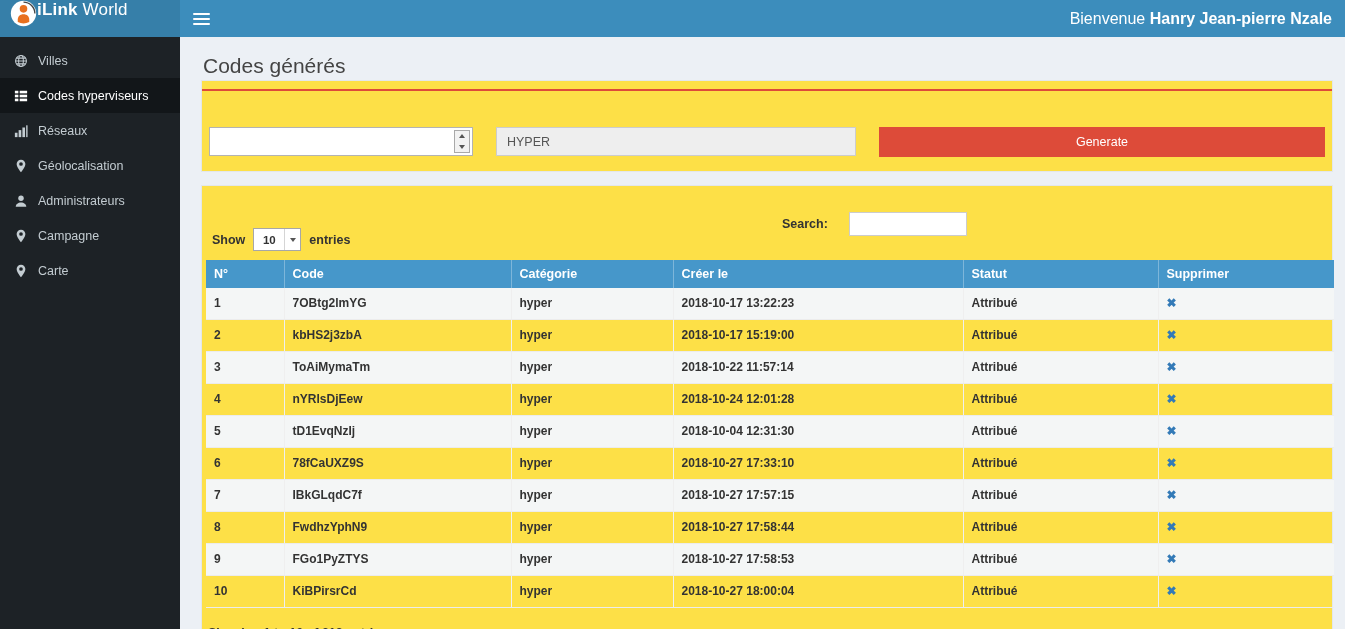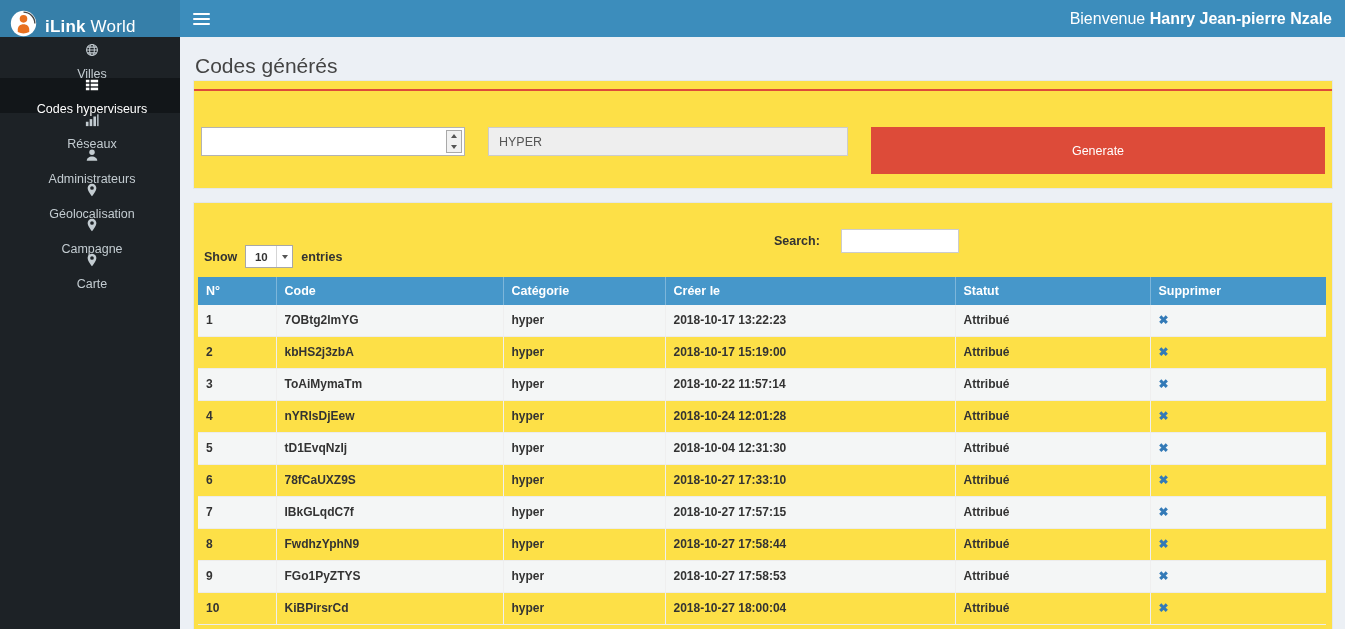--- a/index.html
+++ b/index.html
@@ -2,62 +2,62 @@
 <html style="--topbar: #3c8dbc; --logo-bg: #367fa9; --sidebar-bg: #1d2226; --sidebar-active-bg: #121619; --table-header-bg: #4697ca; --danger: #dd4b39; --link-blue: #337ab7; --pagination-active: #3c8dbc; --logo-accent: #e8701f;"><head>
 <meta charset="utf-8">
 <style>
   * { margin:0; padding:0; box-sizing:border-box; }
   html,body { width:1345px; height:629px; overflow:hidden; background:#ecf0f5;
               font-family:"Liberation Sans", sans-serif; }
 
   
   .topbar { height:37px; display:flex; }
   .logo { width:180px; background:var(--logo-bg); color:#fff; display:flex;
-          align-items:flex-end; gap:8px; padding-left:10px; cursor:pointer; }
+          align-items:flex-start; padding-left:10px; cursor:pointer; }
   .logo-icon svg { width:27px; height:27px; display:block; }
   .brand { font-size:17px; letter-spacing:.2px; }
   .brand .b { font-weight:bold; }
   .brand .l { font-weight:normal; }
   .topbar-rest { flex:1; background:var(--topbar); display:flex; align-items:center;
                  justify-content:space-between; padding:0 13px; }
   .hamburger { width:17px; display:flex; flex-direction:column; gap:3px; cursor:pointer; }
   .hamburger span { height:2px; background:#fff; border-radius:1px; }
   .welcome { color:#fff; font-size:16px; cursor:pointer; }
   .welcome .name { font-weight:bold; }
 
   
   .layout { display:flex; height:592px; }
   .sidebar { width:180px; background:var(--sidebar-bg); padding-top:6px; flex:none; }
   .side-item { display:flex; align-items:center; gap:10px; height:35px;
-               padding:0 10px 0 14px; color:#c3ccd1; font-size:12.5px; cursor:pointer;flex-direction:column; }
+               padding:0 10px 0 14px; color:#c3ccd1; font-size:12.5px; cursor:pointer; }
   .side-item.active { background:var(--sidebar-active-bg); color:#fff; }
   .side-icon { width:14px; height:14px; display:inline-flex; flex:none; }
   .side-icon svg { width:100%; height:100%; display:block; }
-  .content { flex:1; padding:12px 12px 0 13px; overflow:hidden;border-radius:9px; }
+  .content { flex:1; padding:12px 12px 0 21px; overflow:hidden;border-radius:9px; }
 
   .page-title { font-size:21px; font-weight:normal; color:#444; margin:5px 2px 2px; line-height:24px; }
 
   .panel { background:#fde047; border:1px solid #e3e7ea; }
 
   
   .panel1 { margin-top:0; }
   .red-line { height:2px; background:var(--danger); margin-top:8px; }
   .form-row { display:flex; gap:23px; padding:36px 7px 14px 7px; }
   .num-wrap { position:relative; width:264px; height:29px; border:1px solid #b3b3b3; background:#fff; }
   .num-input { width:100%; height:100%; border:none; outline:none; padding:0 26px 0 8px; font-size:13px; }
   .spinner { position:absolute; top:2px; right:2px; bottom:2px; width:16px;
              border:1px solid #a9a9a9; background:#f2f2f2; display:flex; flex-direction:column; }
   .spin-btn { flex:1; display:flex; align-items:center; justify-content:center; cursor:pointer; }
   .tri-up { width:0; height:0; border-left:3px solid transparent; border-right:3px solid transparent;
             border-bottom:4px solid #555; }
   .tri-down { width:0; height:0; border-left:3px solid transparent; border-right:3px solid transparent;
               border-top:4px solid #555; }
   .readonly-input { width:360px; height:29px; background:#eee; border:1px solid #ccc;
                     color:#555; font-size:12.5px; padding:0 10px; }
-  .generate-btn { flex:1; height:47px; background:var(--danger); color:#fff; border:none;
+  .generate-btn { flex:1; height:30px; background:var(--danger); color:#fff; border:none;
                   font-size:12.5px; cursor:pointer; font-family:inherit; }
 
   
   .panel2 { margin-top:13px; padding:0 6px 30px 4px; height:560px; }
   .controls { position:relative; padding:30px 2px 9px; }
   .show-group { display:flex; align-items:center; gap:8px; font-size:12.5px;
                 font-weight:bold; color:#333; margin-left:4px;margin-top:12px; }
   .select-box { width:48px; height:23px; border:1px solid #a7a7a7; background:#fff;
                 display:flex; align-items:center; cursor:pointer; }
   .select-box .val { flex:1; text-align:center; font-weight:bold; font-size:11.5px; color:#333; }
@@ -144,34 +144,34 @@
               <rect x="9.6" y="4" width="3" height="11"></rect>
               <rect x="13.9" y="1.5" width="1.6" height="13.5"></rect>
             </svg>
           </span>
     <span class="side-label">Réseaux</span>
   </div>
 
   <div class="side-item">
     <span class="side-icon">
             <svg viewBox="0 0 16 16" fill="currentColor">
+              <path d="M8 .8C5.2.8 3 3 3 5.8c0 3.7 5 9.4 5 9.4s5-5.7 5-9.4C13 3 10.8.8 8 .8zm0 7a2.1 2.1 0 1 1 0-4.2 2.1 2.1 0 0 1 0 4.2z"></path>
+            </svg>
+          </span>
+    <span class="side-label">Géolocalisation</span>
+  </div>
+
+  <div class="side-item">
+    <span class="side-icon">
+            <svg viewBox="0 0 16 16" fill="currentColor">
               <circle cx="8" cy="4.8" r="3.1"></circle>
               <path d="M2 14.6c0-3.1 2.7-4.9 6-4.9s6 1.8 6 4.9z"></path>
             </svg>
           </span>
     <span class="side-label">Administrateurs</span>
-  </div>
-
-  <div class="side-item">
-    <span class="side-icon">
-            <svg viewBox="0 0 16 16" fill="currentColor">
-              <path d="M8 .8C5.2.8 3 3 3 5.8c0 3.7 5 9.4 5 9.4s5-5.7 5-9.4C13 3 10.8.8 8 .8zm0 7a2.1 2.1 0 1 1 0-4.2 2.1 2.1 0 0 1 0 4.2z"></path>
-            </svg>
-          </span>
-    <span class="side-label">Géolocalisation</span>
   </div>
 
   <div class="side-item">
     <span class="side-icon">
             <svg viewBox="0 0 16 16" fill="currentColor">
               <path d="M8 .8C5.2.8 3 3 3 5.8c0 3.7 5 9.4 5 9.4s5-5.7 5-9.4C13 3 10.8.8 8 .8zm0 7a2.1 2.1 0 1 1 0-4.2 2.1 2.1 0 0 1 0 4.2z"></path>
             </svg>
           </span>
     <span class="side-label">Campagne</span>
   </div>

